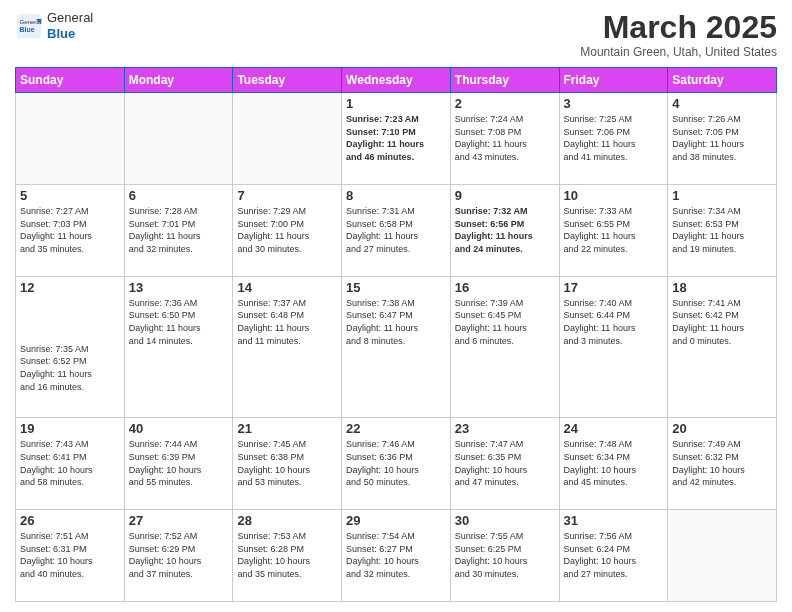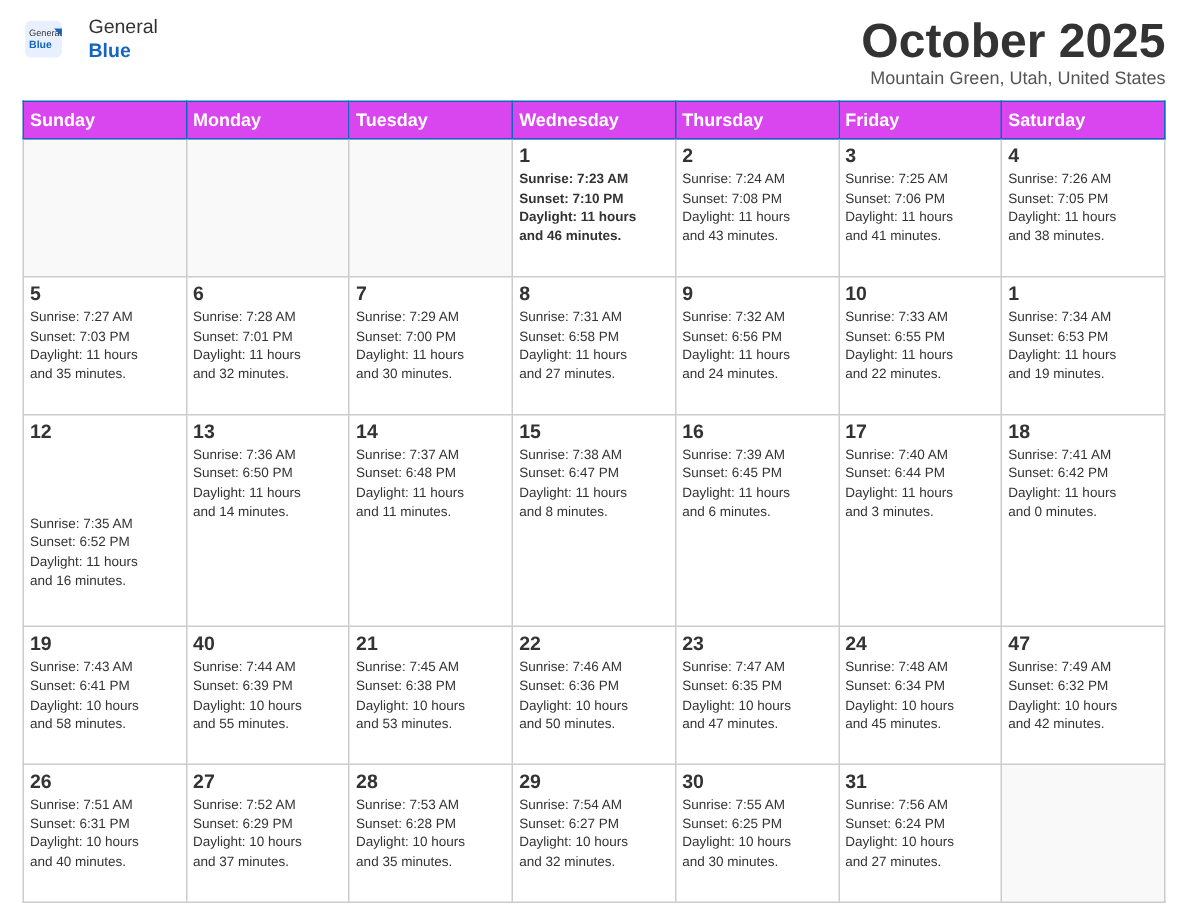--- a/index.html
+++ b/index.html
@@ -19,21 +19,21 @@
     }
     .header {
       display: flex;
       justify-content: space-between;
       align-items: flex-start;
       margin-bottom: 8px;
     }
     .logo {
       display: flex;
       align-items: center;
-      gap: 16px;
+      gap: 4px;
     }
     .logo-text {
       font-size: 13px;
       line-height: 1.2;
     }
     .logo-general { color: #333; font-weight: normal; }
     .logo-blue { color: #1565c0; font-weight: bold; }
     .logo-icon {
       width: 28px;
       height: 28px;
@@ -102,21 +102,21 @@
         <text x="5" y="14" font-size="7" fill="#333" font-weight="normal">General</text>
         <text x="5" y="23" font-size="8" fill="#1565c0" font-weight="bold">Blue</text>
         <polygon points="24,8 30,8 30,14" fill="#1565c0"></polygon>
       </svg>
       <div class="logo-text">
         <div class="logo-general">General</div>
         <div class="logo-blue">Blue</div>
       </div>
     </div>
     <div class="title-block">
-      <div class="month-title">October 2025</div>
+      <div class="month-title">March 2025</div>
       <div class="location">Mountain Green, Utah, United States</div>
     </div>
   </div>
 
   <table class="calendar">
     <thead>
       <tr id="weekday-header">
       <th>Sunday</th>
           <th>Monday</th>
           <th>Tuesday</th>
@@ -184,21 +184,21 @@
           </td>
           <td>
             <span class="day-number">8</span>
             <div class="day-info" style="white-space: pre-line;">Sunrise: 7:31 AM
 Sunset: 6:58 PM
 Daylight: 11 hours
 and 27 minutes.</div>
           </td>
           <td>
             <span class="day-number">9</span>
-            <div class="day-info" style="white-space: pre-line;">Sunrise: 7:32 AM
+            <div class="day-info" style="white-space: pre-line; font-weight: bold;">Sunrise: 7:32 AM
 Sunset: 6:56 PM
 Daylight: 11 hours
 and 24 minutes.</div>
           </td>
           <td>
             <span class="day-number">10</span>
             <div class="day-info" style="white-space: pre-line;">Sunrise: 7:33 AM
 Sunset: 6:55 PM
 Daylight: 11 hours
 and 22 minutes.</div>
@@ -299,21 +299,21 @@
 and 47 minutes.</div>
           </td>
           <td>
             <span class="day-number">24</span>
             <div class="day-info" style="white-space: pre-line;">Sunrise: 7:48 AM
 Sunset: 6:34 PM
 Daylight: 10 hours
 and 45 minutes.</div>
           </td>
           <td>
-            <span class="day-number">47</span>
+            <span class="day-number">20</span>
             <div class="day-info" style="white-space: pre-line;">Sunrise: 7:49 AM
 Sunset: 6:32 PM
 Daylight: 10 hours
 and 42 minutes.</div>
           </td>
         </tr>
         <tr>
           <td>
             <span class="day-number">26</span>
             <div class="day-info" style="white-space: pre-line;">Sunrise: 7:51 AM

